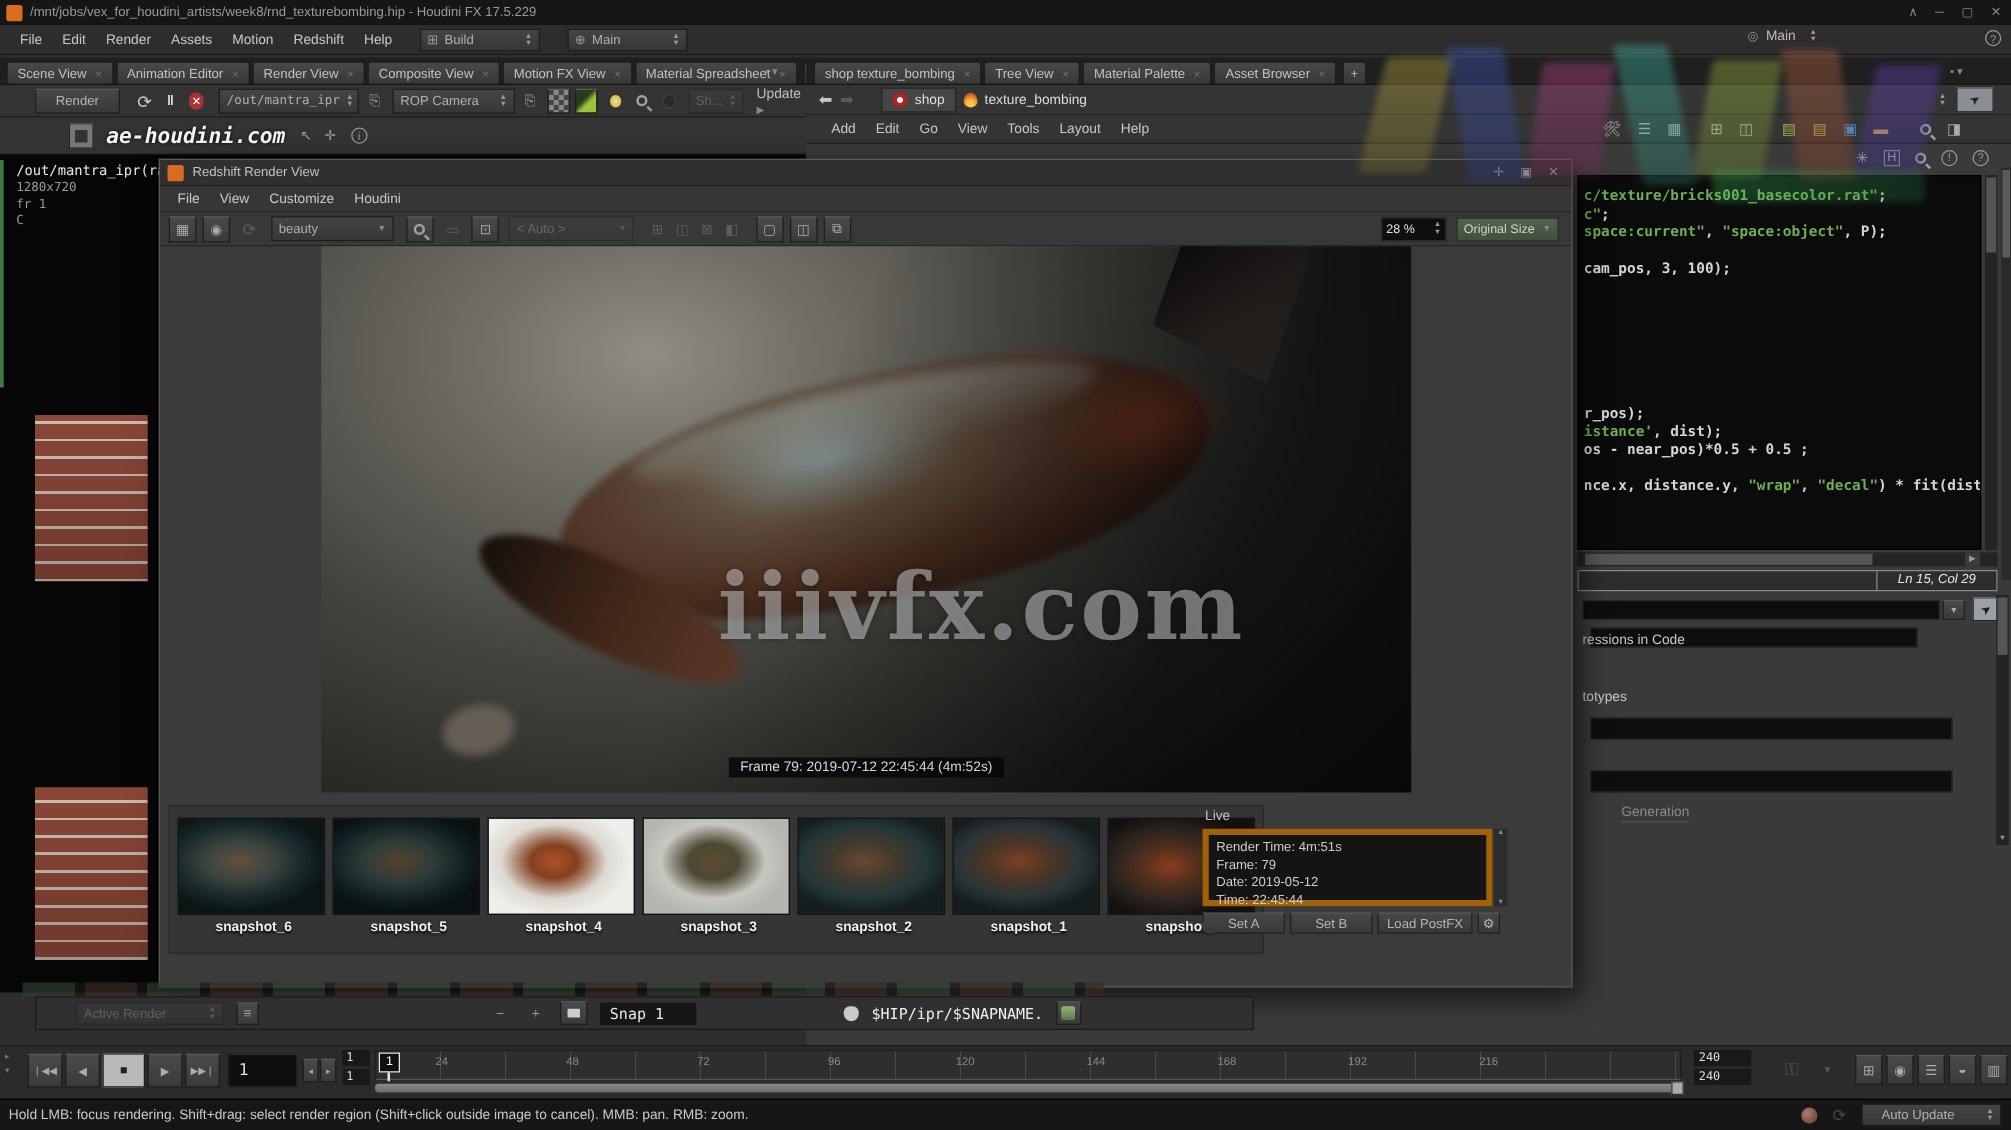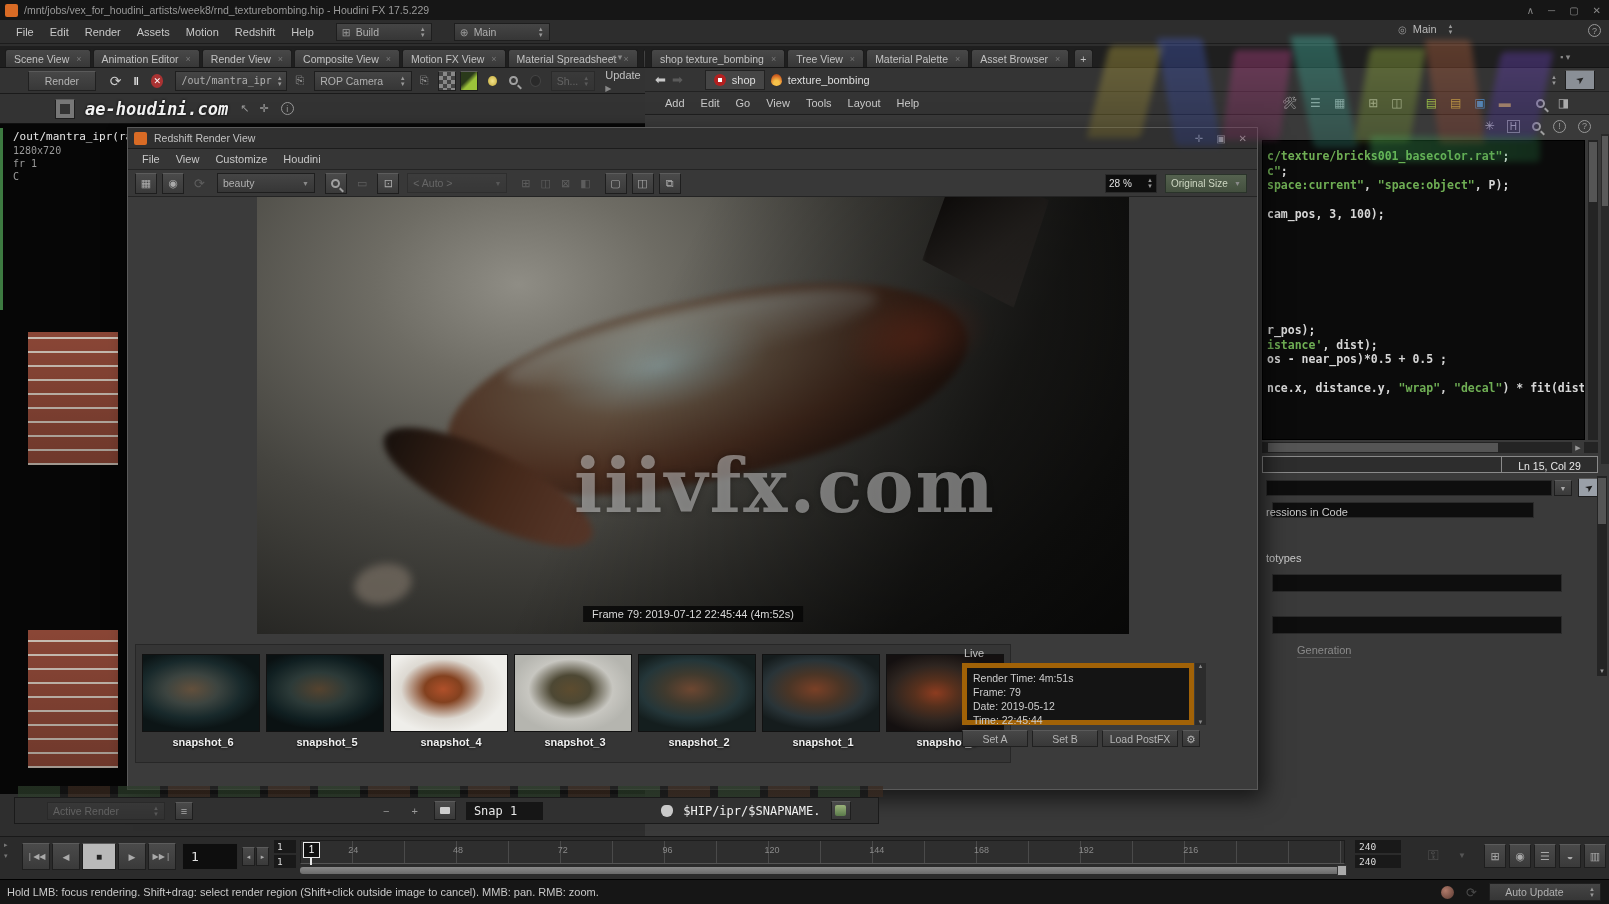--- a/index.html
+++ b/index.html
@@ -275,21 +275,21 @@
     </div>
     <div class="abs" style="left:943px;top:72px;width:10px;height:300px;background:#242424;">
       <div style="margin:2px 1px;height:60px;background:#555;"></div>
     </div>
     <div class="abs" style="left:617px;top:374px;width:336px;height:11px;background:#242424;">
       <div style="position:absolute;left:6px;top:1px;width:230px;height:9px;background:#555;"></div>
       <div style="position:absolute;right:14px;top:0;width:12px;height:11px;background:#3a3a3a;color:#999;font-size:7px;text-align:center;line-height:11px;">▶</div>
     </div>
 
     <div class="abs row" style="left:617px;top:388px;width:336px;height:17px;border:1px solid #8a8a8a;background:#2d2d2d;">
-      <div style="margin-left:auto;width:96px;height:100%;border-left:1px solid #8a8a8a;display:flex;align-items:flex-end;justify-content:center;">
+      <div style="margin-left:auto;width:96px;height:100%;border-left:1px solid #8a8a8a;display:flex;align-items:flex-start;justify-content:center;font-style:italic;">
         <span style="color:#e8e8e8;font-size:10.5px;">Ln 15, Col 29</span>
       </div>
     </div>
 
     <div class="abs field" style="left:621px;top:412px;width:286px;height:16px;"></div>
     <div class="abs ibtn" style="left:909px;top:412px;width:18px;height:16px;font-size:7px;">▼</div>
     <div class="abs ibtn" style="left:933px;top:410px;width:22px;height:19px;background:#9aa0a8;">
         <span style="color:#1a1a1a;font-size:10px;transform:rotate(-35deg);">➤</span>
       </div>
     <div class="abs field" style="left:627px;top:434px;width:262px;height:16px;"></div>
@@ -442,21 +442,21 @@
         <div class="btn" style="width:76px;height:17px;">
             <span>Load PostFX</span>
           </div>
         <div class="btn" style="width:18px;height:17px;">⚙</div>
       </div>
     </div>
   </div>
 
   <div class="abs" style="left:18px;top:786px;width:865px;height:11px;opacity:.7;background:repeating-linear-gradient(90deg,#2c3d2a 0 42px,#161616 42px 50px,#3a2a20 50px 92px,#161616 92px 100px);"></div>
 
-  <div class="abs row" style="left:14px;top:797px;width:865px;height:27px;background:#303030;border:1px solid #1a1a1a;">
+  <div class="abs row" style="left:28px;top:797px;width:975px;height:27px;background:#303030;border:1px solid #1a1a1a;">
     <div class="dd faded" style="width:118px;height:18px;margin-left:32px;">
       <span>Active Render</span>
       <span class="spin">
           <span>▲</span>
           <span>▼</span>
         </span>
     </div>
     <div class="ibtn" style="width:18px;height:18px;margin-left:10px;">≡</div>
     <span style="margin-left:190px;color:#999;">−</span>
     <span style="margin-left:22px;color:#999;">+</span>

